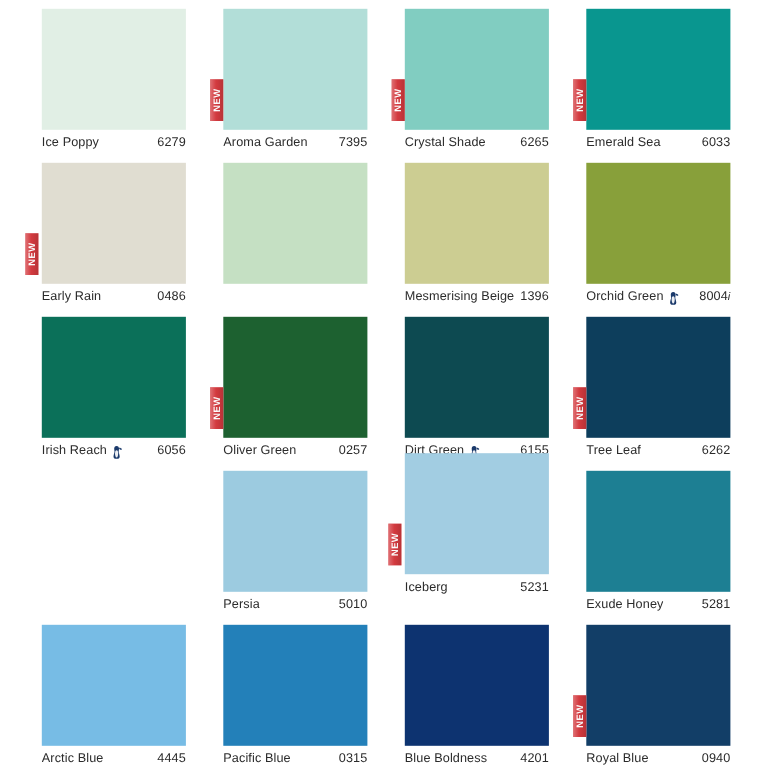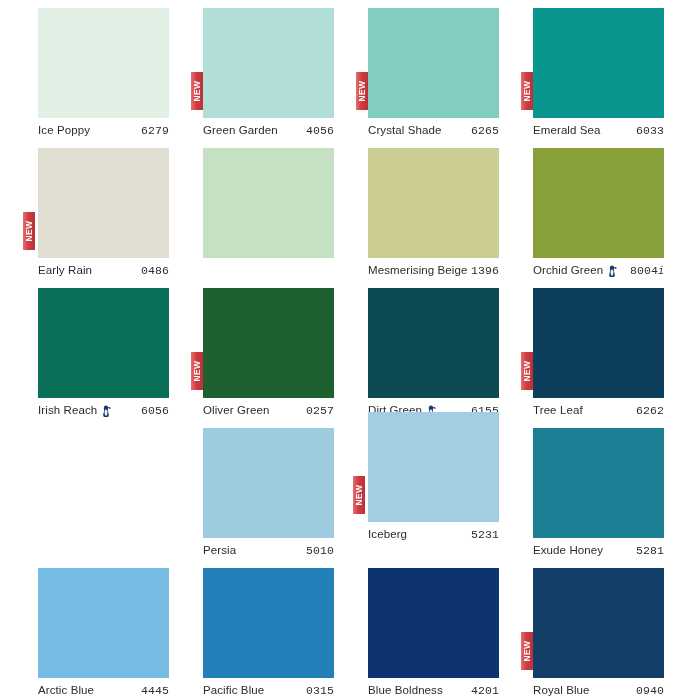--- a/index.html
+++ b/index.html
@@ -71,21 +71,20 @@
     font-size: 11.5px;
     color: #2b2b2b;
   }
 
   .caption-code {
     font-size: 11.5px;
     color: #2b2b2b;
     display: flex;
     align-items: flex-end;
     gap: 0px;
-    font-family: Liberation Mono, monospace;
   }
 
   .code-suffix {
     font-style: italic;
     font-size: 10px;
     color: #2b2b2b;
   }
 
   .penguin-icon {
     display: inline-block;
@@ -150,24 +149,24 @@
           </div>
         </div>
       </div>
       <div class="swatch-cell" style="left: 203px; top: 0px;">
         <div class="swatch-chip" title="Aroma Garden" style="background: rgb(178, 222, 216);"></div>
         <div class="new-badge" style="background: rgb(211, 58, 63);">
           <span class="new-badge-text">NEW</span>
         </div>
         <div class="swatch-caption">
           <div class="caption-left">
-            <span class="caption-name">Green Garden</span>
-          </div>
-          <div class="caption-code">
-            <span>4056</span>
+            <span class="caption-name">Aroma Garden</span>
+          </div>
+          <div class="caption-code">
+            <span>7395</span>
           </div>
         </div>
       </div>
       <div class="swatch-cell" style="left: 368px; top: 0px;">
         <div class="swatch-chip" title="Crystal Shade" style="background: rgb(129, 205, 193);"></div>
         <div class="new-badge" style="background: rgb(211, 58, 63);">
           <span class="new-badge-text">NEW</span>
         </div>
         <div class="swatch-caption">
           <div class="caption-left">

